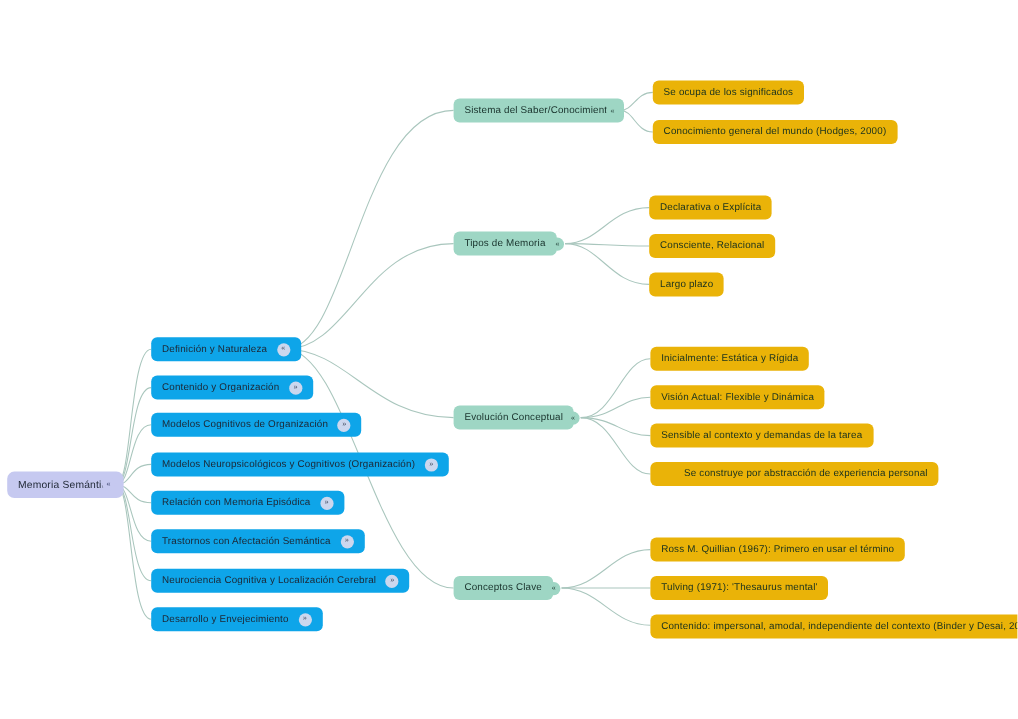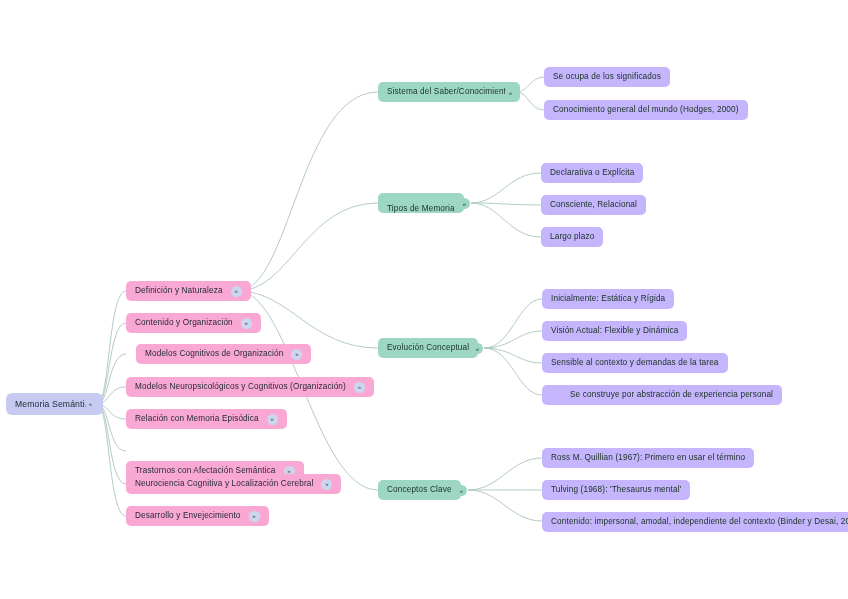--- a/index.html
+++ b/index.html
@@ -39,28 +39,28 @@
     color: #1d2633;
     z-index: 2;
   }
   .node.root {
     background: #c6c9f0;
     font-size: 8.6px;
     height: 22px;
     border-radius: 6px;
   }
   .node.level1 {
-    background: #f9a8d4;
+    background: #0ea5e9;
   }
   .node.branch {
     background: #9ed6c4;
     color: #18312b;
   }
   .node.leaf {
-    background: #c4b5fd;
+    background: #eab308;
     color: #17301f;
   }
   .node-label {
     display: block;
     line-height: 1;
   }
   .toggle {
     position: absolute;
     width: 11px;
     height: 11px;
@@ -137,36 +137,36 @@
   <div class="node level1" style="left:126px; top:281px;">
     <span class="node-label">Definición y Naturaleza</span>
     <span class="toggle inline">«</span>
   </div>
 
   <div class="node level1" style="left:126px; top:313px;">
     <span class="node-label">Contenido y Organización</span>
     <span class="toggle inline">»</span>
   </div>
 
-  <div class="node level1" style="left:136px; top:344px;">
+  <div class="node level1" style="left:126px; top:344px;">
     <span class="node-label">Modelos Cognitivos de Organización</span>
     <span class="toggle inline">»</span>
   </div>
 
   <div class="node level1" style="left:126px; top:377px;">
     <span class="node-label">Modelos Neuropsicológicos y Cognitivos (Organización)</span>
     <span class="toggle inline">»</span>
   </div>
 
   <div class="node level1" style="left:126px; top:409px;">
     <span class="node-label">Relación con Memoria Episódica</span>
     <span class="toggle inline">»</span>
   </div>
 
-  <div class="node level1" style="left:126px; top:441px;margin-top:20px;">
+  <div class="node level1" style="left:126px; top:441px;">
     <span class="node-label">Trastornos con Afectación Semántica</span>
     <span class="toggle inline">»</span>
   </div>
 
   <div class="node level1" style="left:126px; top:474px;justify-content:flex-end;">
     <span class="node-label">Neurociencia Cognitiva y Localización Cerebral</span>
     <span class="toggle inline">»</span>
   </div>
 
   <div class="node level1" style="left:126px; top:506px;justify-content:center;">
@@ -179,21 +179,21 @@
   </div>
   <div class="toggle green-toggle" style="left:505px; top:87px;">«</div>
 
   <div class="node leaf" style="left:544px; top:67px;">
     <span class="node-label">Se ocupa de los significados</span>
   </div>
   <div class="node leaf" style="left:544px; top:100px;">
     <span class="node-label">Conocimiento general del mundo (Hodges, 2000)</span>
   </div>
 
-  <div class="node branch" style="left:378px; top:193px;align-items:flex-end;">
+  <div class="node branch" style="left:378px; top:193px;">
     <span class="node-label">Tipos de Memoria</span>
   </div>
   <div class="toggle green-toggle" style="left:459px; top:198px;">«</div>
 
   <div class="node leaf" style="left:541px; top:163px;">
     <span class="node-label">Declarativa o Explícita</span>
   </div>
   <div class="node leaf" style="left:541px; top:195px;text-align:right;">
     <span class="node-label">Consciente, Relacional</span>
   </div>
@@ -221,19 +221,19 @@
 
   <div class="node branch" style="left:378px; top:480px;">
     <span class="node-label">Conceptos Clave</span>
   </div>
   <div class="toggle green-toggle" style="left:456px; top:485px;">«</div>
 
   <div class="node leaf" style="left:542px; top:448px;">
     <span class="node-label">Ross M. Quillian (1967): Primero en usar el término</span>
   </div>
   <div class="node leaf" style="left:542px; top:480px;">
-    <span class="node-label">Tulving (1968): 'Thesaurus mental'</span>
+    <span class="node-label">Tulving (1971): 'Thesaurus mental'</span>
   </div>
   <div class="node leaf" style="left:542px; top:512px;">
     <span class="node-label">Contenido: impersonal, amodal, independiente del contexto (Binder y Desai, 2011)</span>
   </div>
 
 </div>
 
 </body></html>

